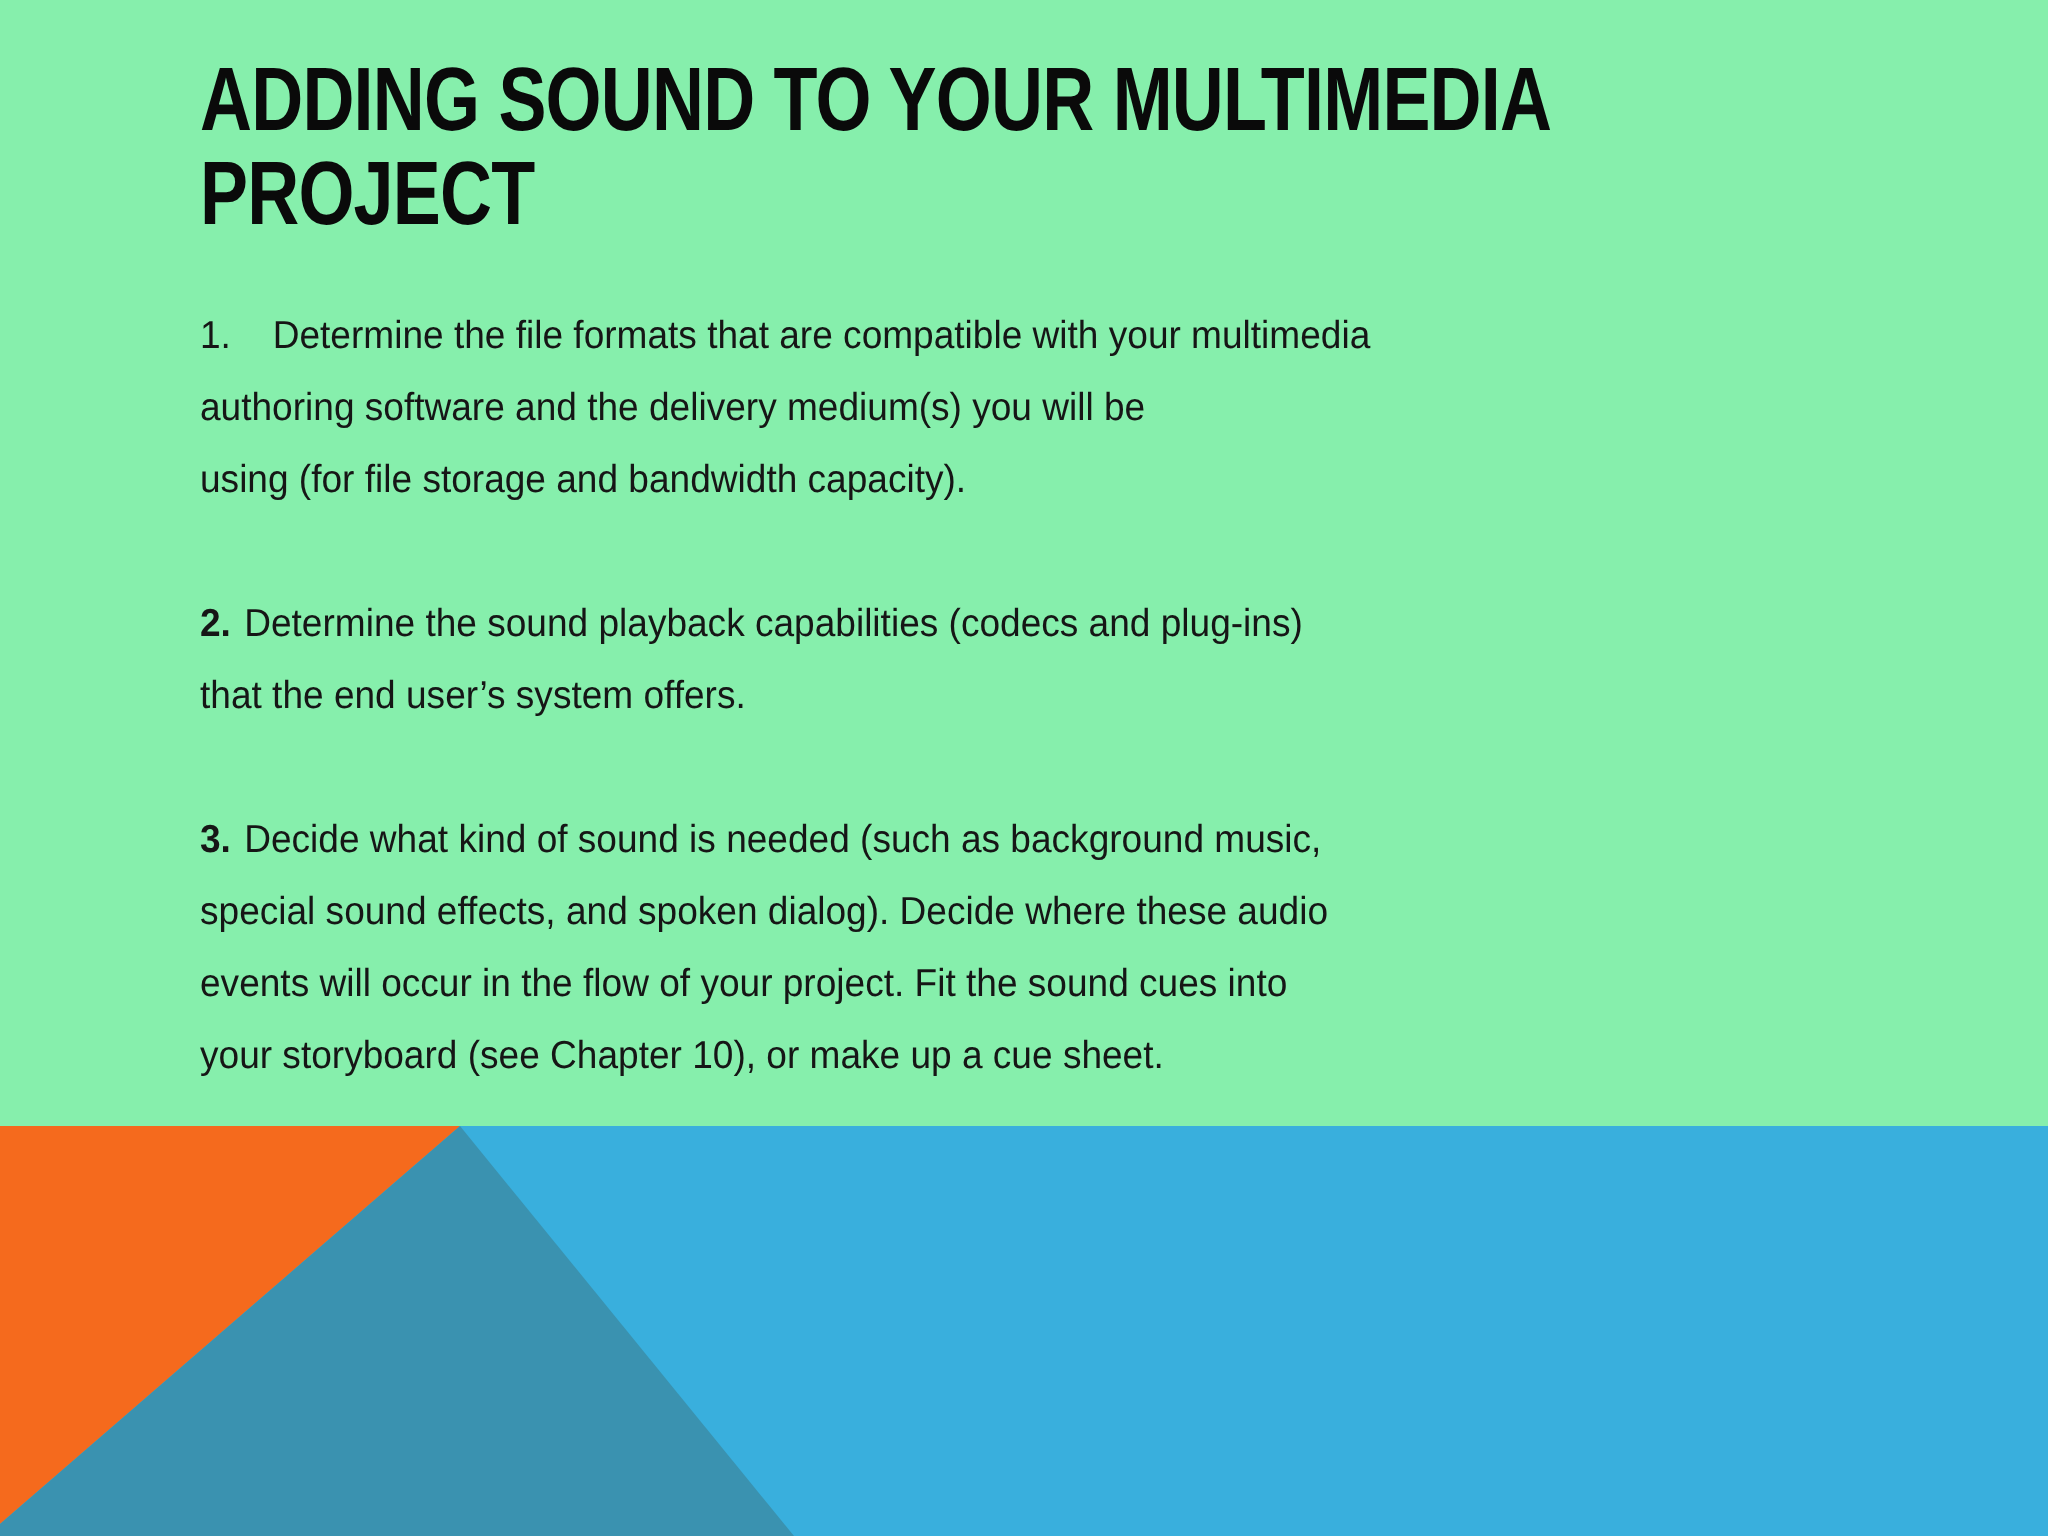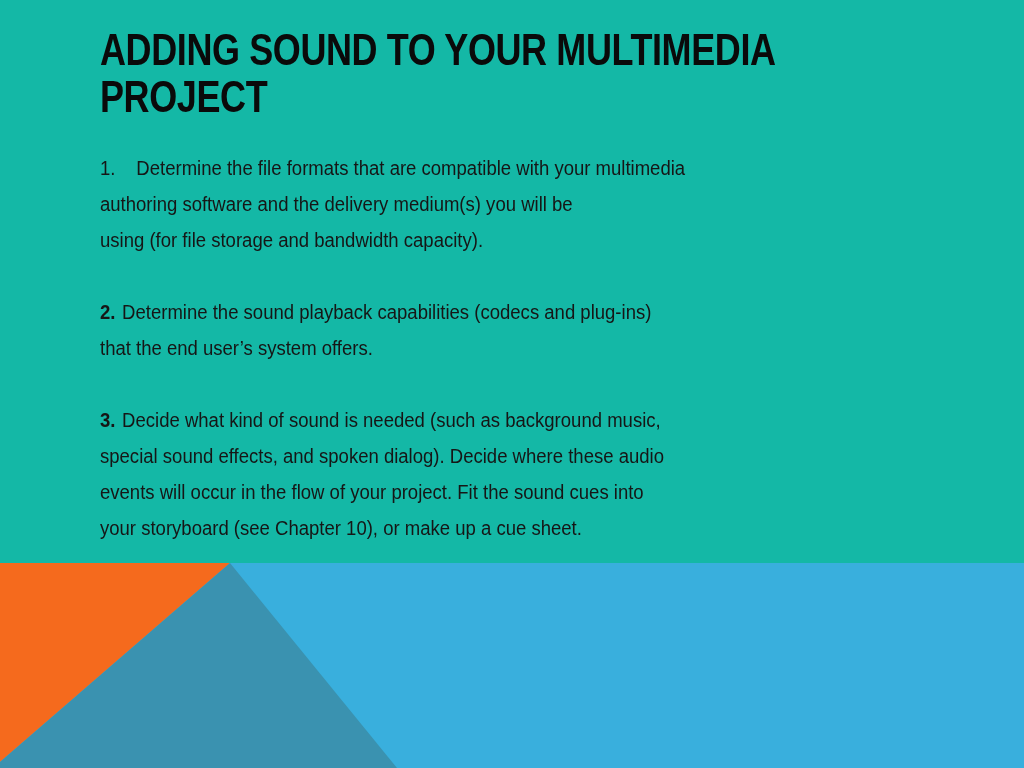--- a/index.html
+++ b/index.html
@@ -4,21 +4,21 @@
 <style>
   html, body {
     margin: 0;
     padding: 0;
     background: #888;
   }
   .slide {
     position: relative;
     width: 1024px;
     height: 768px;
-    background: #14b8a6;
+    background: #86efac;
     overflow: hidden;
     font-family: "Liberation Sans", sans-serif;
   }
   .content {
     position: absolute;
     left: 100px;
     top: 0;
     width: 920px;
   }
   .title {

